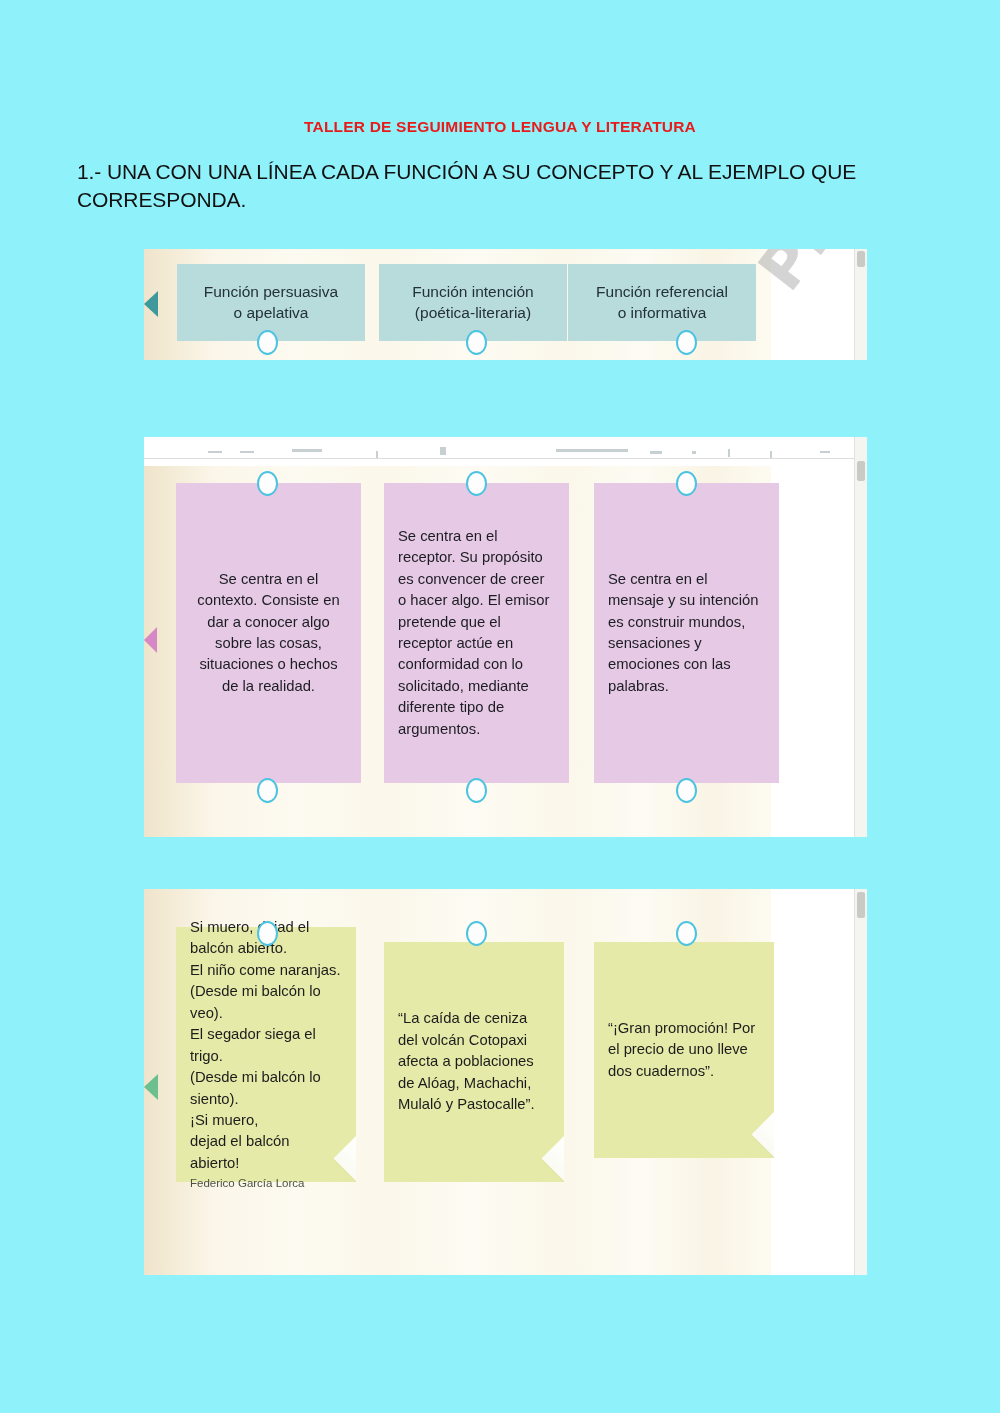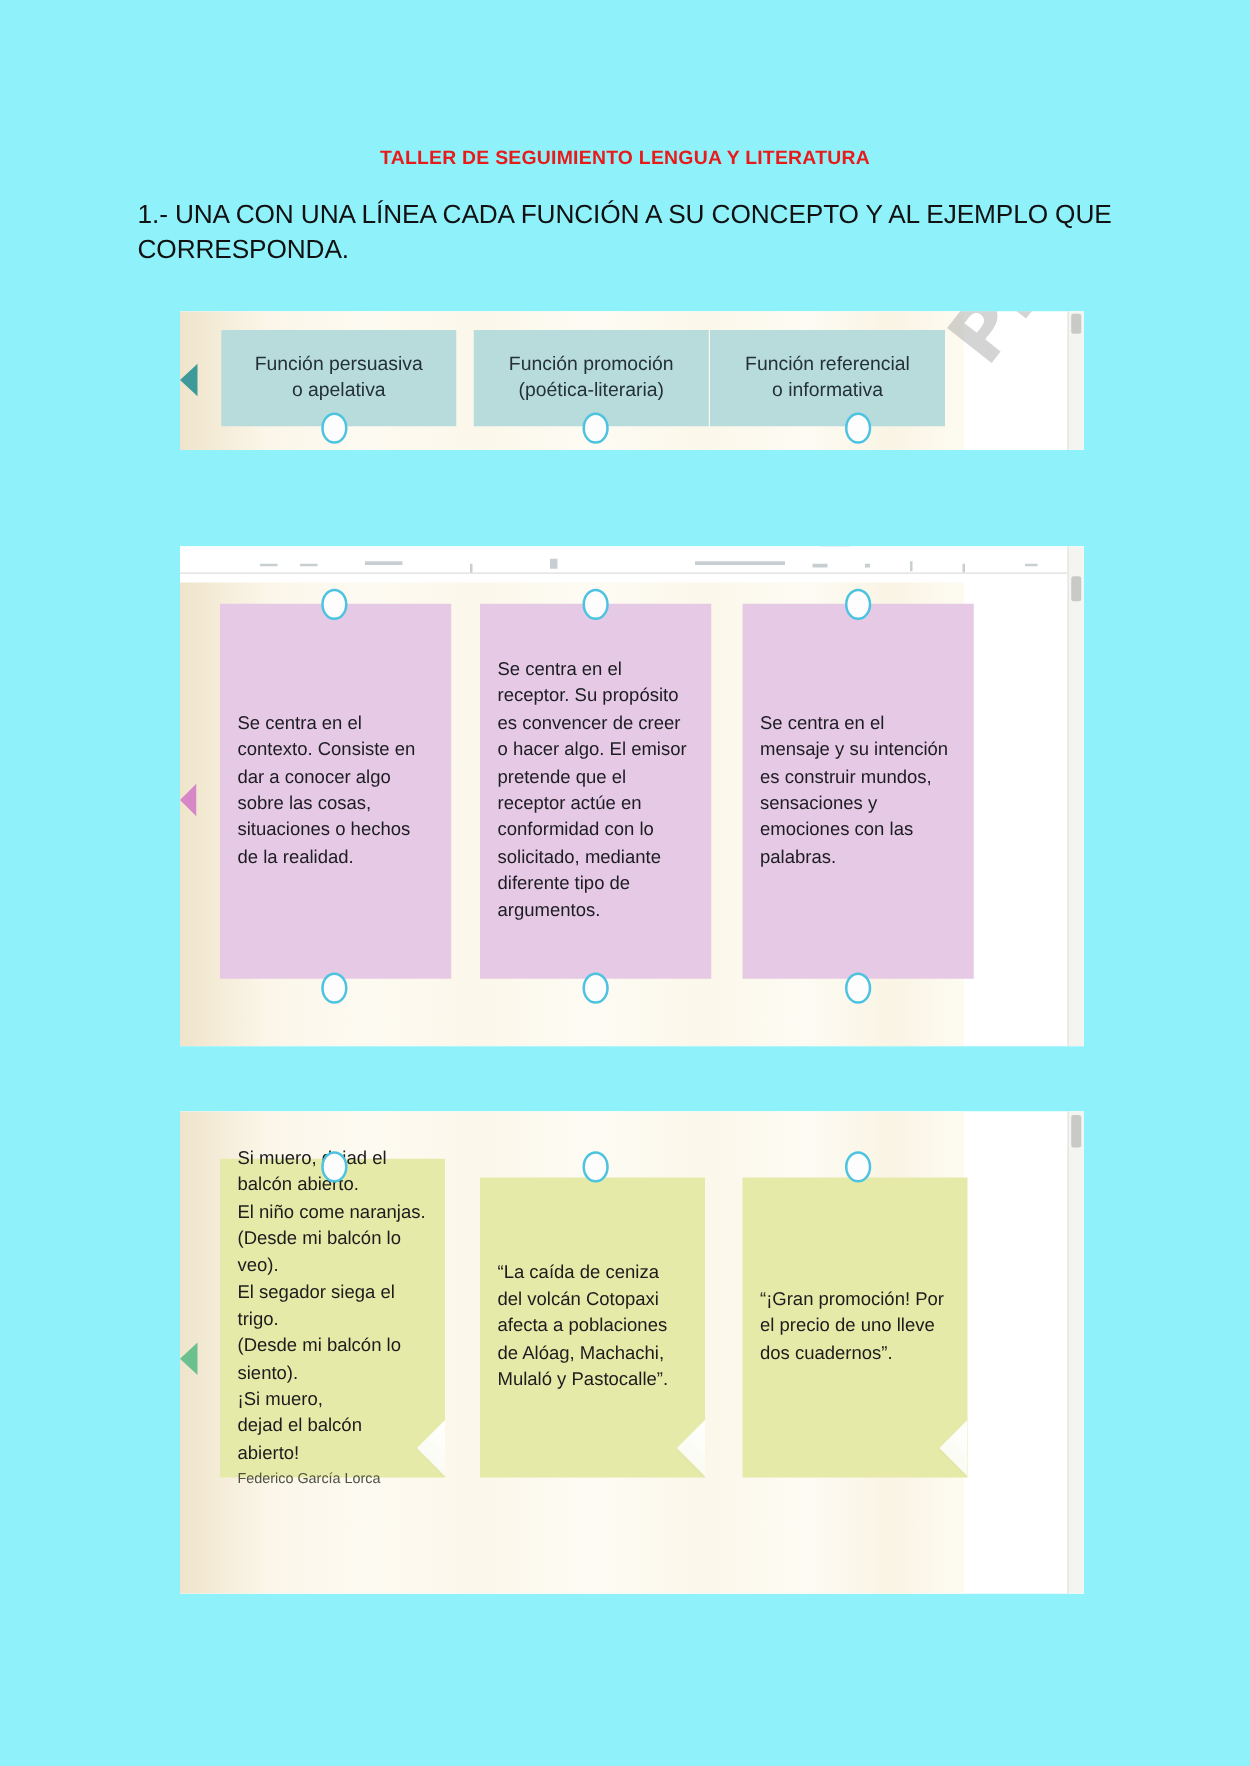--- a/index.html
+++ b/index.html
@@ -6,21 +6,21 @@
   html, body { margin:0; padding:0; }
   body {
     width:1000px; height:1413px;
     background:#8ff2fa;
     font-family:"Liberation Sans", sans-serif;
     position:relative;
     overflow:hidden;
   }
 
   
-  .header-wrap { padding:0 110px; }
+  .header-wrap { padding:0 77px; }
   .title {
     text-align:center;
     color:#e81b1b;
     font-weight:bold;
     font-size:15.5px;
     letter-spacing:.2px;
     margin:118px 0 0 0;
     font-family:"Liberation Sans", sans-serif;
   }
   .instruction {
@@ -201,21 +201,21 @@
     <div class="nav-arrow" style="left:0px; top:42px; border-right:14px solid #3e9a9a;"></div>
 
     <div class="fn-card" style="left:33px;">
       <span>
         <span>Función persuasiva</span><br>
         <span>o apelativa</span>
       </span>
     </div>
     <div class="fn-card" style="left:235px;">
       <span>
-        <span>Función promoción</span><br>
+        <span>Función intención</span><br>
         <span>(poética-literaria)</span>
       </span>
     </div>
     <div class="fn-card" style="left:424px;">
       <span>
         <span>Función referencial</span><br>
         <span>o informativa</span>
       </span>
     </div>
 
@@ -244,21 +244,21 @@
       <i style="left:412px; top:12px; width:72px; height:3px;"></i>
       <i style="left:506px; top:14px; width:12px; height:3px;"></i>
       <i style="left:548px; top:14px; width:4px;  height:3px;"></i>
       <i style="left:584px; top:12px; width:2px;  height:8px;"></i>
       <i style="left:626px; top:14px; width:2px;  height:7px;"></i>
       <i style="left:676px; top:14px; width:10px; height:2px;"></i>
     </div>
 
     <div class="nav-arrow" style="left:0px; top:190px; border-right:13px solid #d887c6;"></div>
 
-    <div class="concept-card" style="left:32px; top:46px; height:300px;">
+    <div class="concept-card" style="left:32px; top:46px; height:300px;text-align:center;">
       <span>Se centra en el contexto. Consiste en dar a conocer algo sobre las cosas, situaciones o hechos de la realidad.</span>
     </div>
     <div class="concept-card" style="left:240px; top:46px; height:300px;">
       <span>Se centra en el receptor. Su propósito es convencer de creer o hacer algo.  El emisor pretende que el receptor actúe en conformidad con lo solicitado, mediante diferente tipo de argumentos.</span>
     </div>
     <div class="concept-card" style="left:450px; top:46px; height:300px;">
       <span>Se centra en el mensaje y su intención es construir mundos, sensaciones y emociones con las palabras.</span>
     </div>
 
     <div class="watermark" style="left:490px; top:-10px;">Prohibida su comercialización</div>
@@ -295,21 +295,21 @@
 dejad el balcón abierto!</span>
       <span class="author">Federico García Lorca</span>
       <span class="curl"></span>
     </div>
 
     <div class="note" style="left:240px; top:53px; height:240px;">
       <span class="body">“La caída de ceniza del volcán Cotopaxi afecta a poblaciones de Alóag, Machachi, Mulaló y Pastocalle”.</span>
       <span class="curl"></span>
     </div>
 
-    <div class="note" style="left:450px; top:53px; height:240px;">
+    <div class="note" style="left:450px; top:53px; height:216px;">
       <span class="body">“¡Gran promoción! Por el precio de uno lleve dos cuadernos”.</span>
       <span class="curl"></span>
     </div>
 
     <div class="dot" style="left:113px; top:32px;"></div>
     <div class="dot" style="left:322px; top:32px;"></div>
     <div class="dot" style="left:532px; top:32px;"></div>
 
     <div class="vscroll">
       <div class="thumb" style="top:3px; height:26px;"></div>

